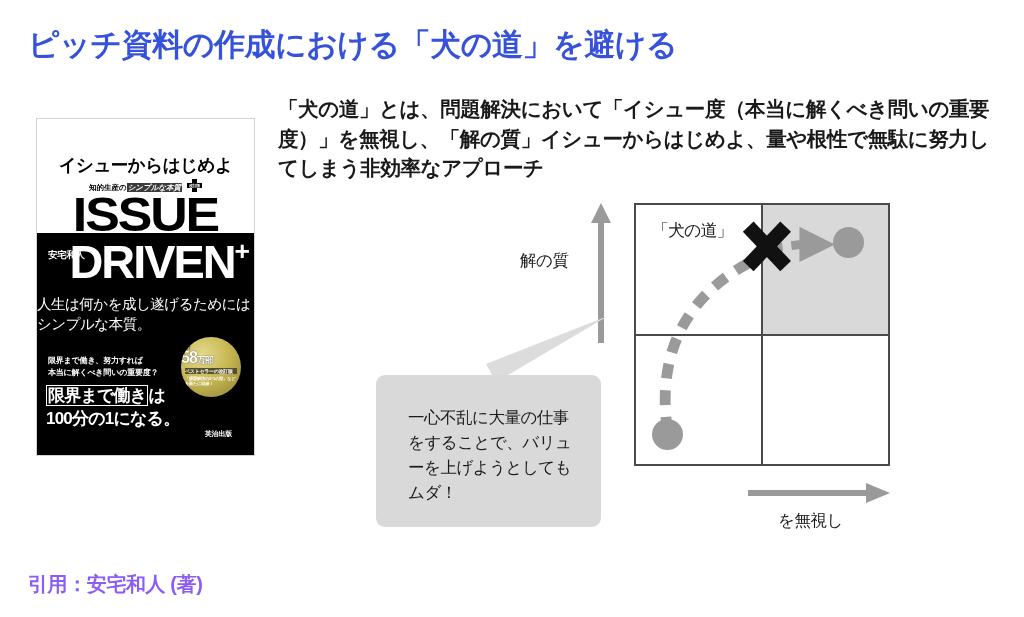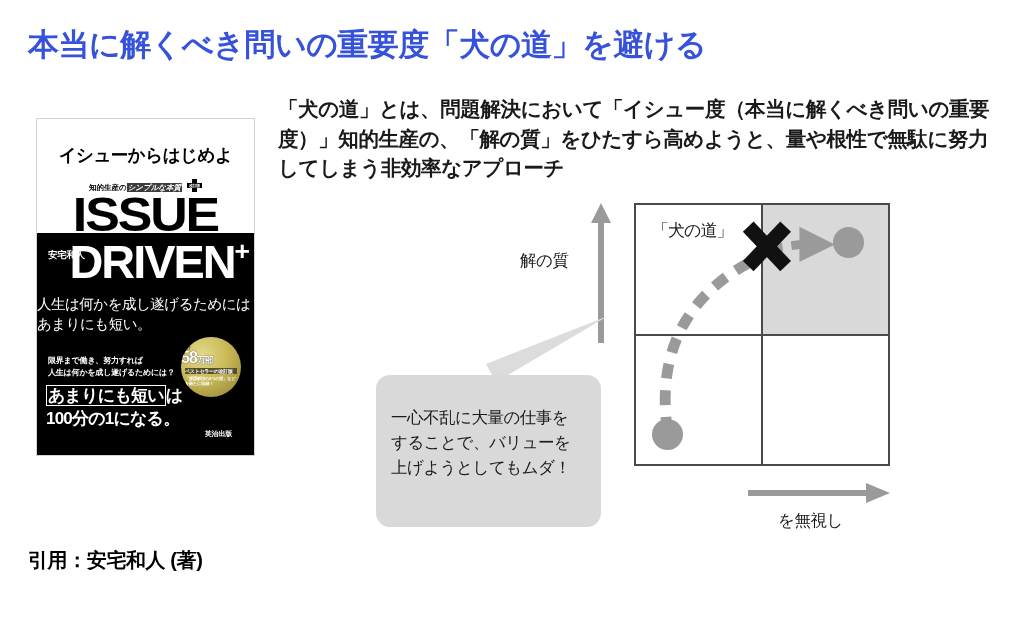--- a/index.html
+++ b/index.html
@@ -54,21 +54,21 @@
     overflow: hidden;
   }
   .book-top {
     position: relative;
     height: 114px;
     background: #ffffff;
   }
   #book-title-jp {
     position: absolute;
     left: 0; right: 0;
-    top: 24px;
+    top: 34px;
     text-align: center;
     font-size: 17.5px;
     font-weight: bold;
     color: #000;
     letter-spacing: -0.5px;
   }
   #book-subtitle-row {
     position: absolute;
     left: 0; right: 0;
     top: 60px;
@@ -314,80 +314,80 @@
   }
 
   
   #callout {
     position: absolute;
     left: 376px;
     top: 375px;
     width: 225px;
     height: 152px;
     background: #d9d9d9;
-    border-radius: 14px;
+    border-radius: 9px;
     box-sizing: border-box;
-    padding: 30px 20px 0 15px;
+    padding: 30px 20px 0 32px;
     font-size: 16.5px;
     line-height: 1.52;
     color: #1a1a1a;
     letter-spacing: -0.5px;
   }
   #callout-tail {
     position: absolute;
     left: 480px;
     top: 316px;
     width: 130px;
     height: 80px;
     pointer-events: none;
   }
 
   
   #citation {
     position: absolute;
     left: 28px;
-    top: 546px;
+    top: 570px;
     font-size: 20px;
     font-weight: bold;
     line-height: 1.42;
-    color: #000000;
+    color: #8b5cf6;
     letter-spacing: -0.4px;
     white-space: nowrap;
   }
 </style>
 </head>
 <body>
 
-<div id="slide-title">本当に解くべき問いの重要度「犬の道」を避ける</div>
-
-<div id="description">「犬の道」とは、問題解決において「イシュー度（本当に解くべき問いの重要度）」知的生産の、「解の質」をひたすら高めようと、量や根性で無駄に努力してしまう非効率なアプローチ</div>
+<div id="slide-title">ピッチ資料の作成における「犬の道」を避ける</div>
+
+<div id="description">「犬の道」とは、問題解決において「イシュー度（本当に解くべき問いの重要度）」を無視し、「解の質」イシューからはじめよ、量や根性で無駄に努力してしまう非効率なアプローチ</div>
 
 <div id="book-cover">
 
   <div class="book-top">
     <div id="book-title-jp">イシューからはじめよ</div>
     <div id="book-subtitle-row">
       <span>知的生産の</span><span class="inv">シンプルな本質</span><span class="plus-badge"><span>改訂版</span></span>
     </div>
     <div id="issue-word">ISSUE</div>
   </div>
 
   <div class="book-bottom">
     <div id="book-author">安宅和人</div>
     <div id="driven-word"><span>DRIVEN</span><sup>+</sup></div>
     <div id="book-tagline">
       <div>人生は何かを成し遂げるためには</div>
-      <div>あまりにも短い。</div>
+      <div>シンプルな本質。</div>
     </div>
     <div id="book-question">
       <div>限界まで働き、努力すれば</div>
-      <div>人生は何かを成し遂げるためには？</div>
+      <div>本当に解くべき問いの重要度？</div>
     </div>
     <div id="book-claim">
-      <div><span class="boxed">あまりにも短い</span><span>は</span></div>
+      <div><span class="boxed">限界まで働き</span><span>は</span></div>
       <div>100分の1になる。</div>
     </div>
     <div id="gold-badge">
       <div class="gb-l1">累計</div>
       <div class="gb-l2"><span>58</span><em>万部</em></div>
       <div class="gb-l3">ベストセラーの改訂版</div>
       <div class="gb-l4">「課題解決の2つの型」などを新たに収録！</div>
     </div>
     <div id="book-publisher">英治出版</div>
   </div>

